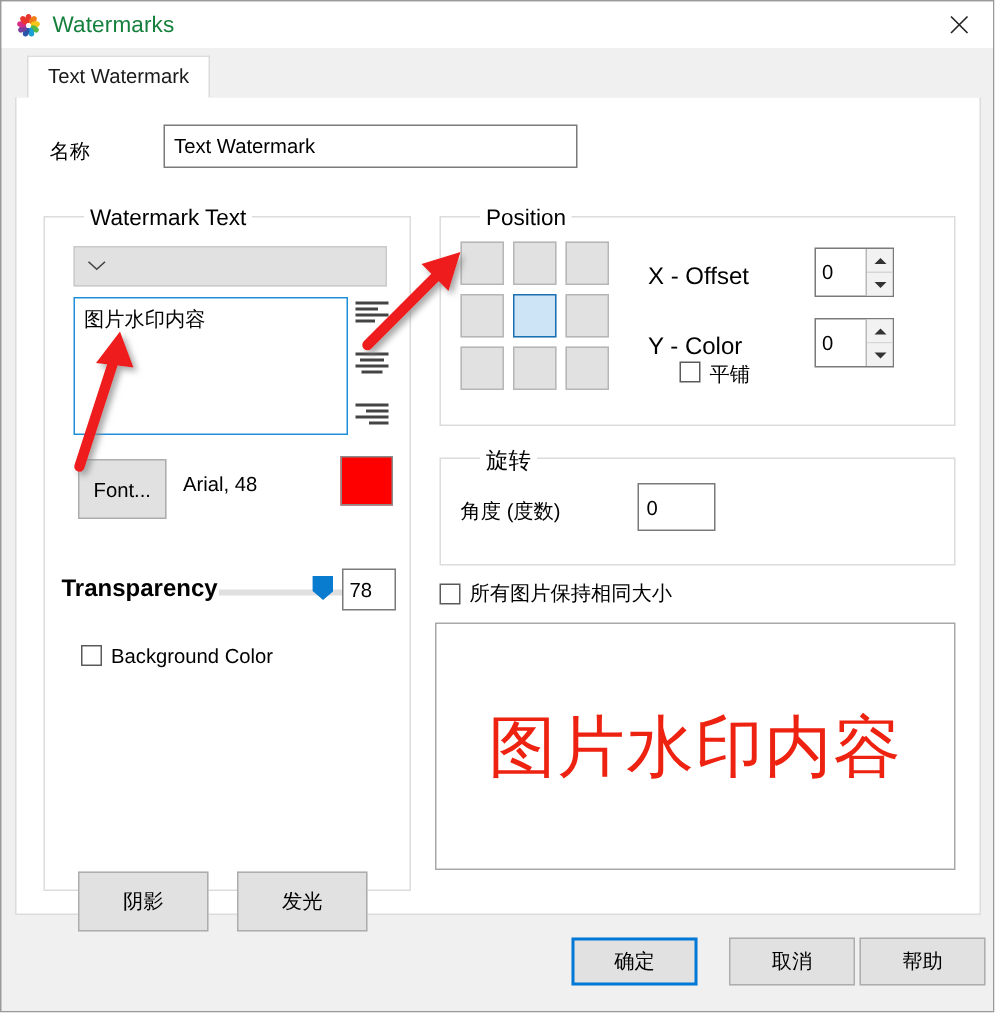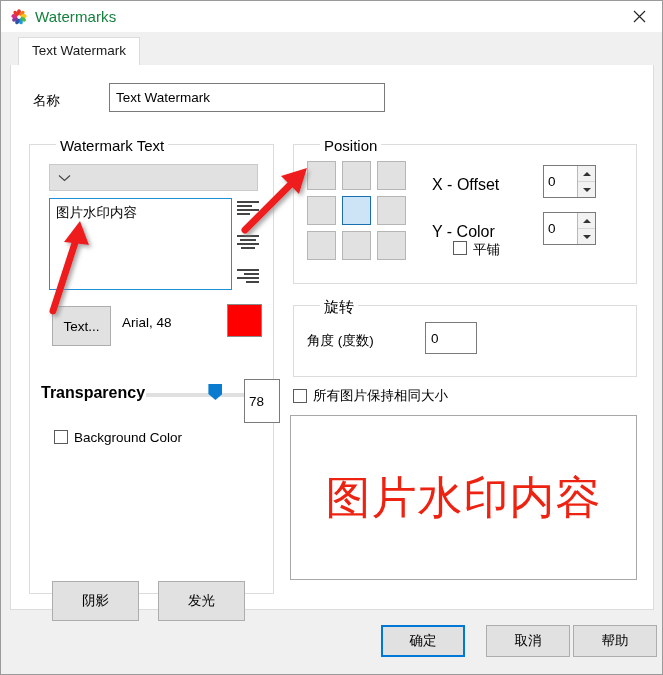--- a/index.html
+++ b/index.html
@@ -179,22 +179,22 @@
     background: #e0e0e0;
     cursor: pointer;
   }
   #slider-thumb {
     position: absolute; left: 62px; top: -9px;
     width: 14px; height: 16px;
     background: #0a7cd0;
     clip-path: polygon(0 0, 100% 0, 100% 62%, 50% 100%, 0 62%);
   }
   #input-transparency {
-    position: absolute; left: 214px; top: 234px;
-    width: 36px; height: 44px;
+    position: absolute; left: 198px; top: 234px;
+    width: 36px; height: 28px;
     border: 1px solid #7a7a7a;
     background: #fff;
     padding: 0 4px;
     font-family: inherit; font-size: 13.5px; color: #000;
     outline: none;
   }
 
   #chk-background-row {
     position: absolute; left: 24px; top: 285px;
     display: flex; align-items: flex-start; cursor: pointer;
@@ -436,21 +436,21 @@
           <span></span>
           <span></span>
       </div>
       <div class="align-icon" id="align-right">
         <span></span>
           <span></span>
           <span></span>
           <span></span>
       </div>
 
-      <button id="btn-font">Text...</button>
+      <button id="btn-font">Font...</button>
       <div id="text-font-info">Arial, 48</div>
       <div id="swatch-color" style="background: rgb(254, 0, 0);"></div>
 
       <div id="label-transparency">Transparency</div>
       <div id="slider-transparency">
         <div id="slider-thumb" style="left: 62.4px;"></div>
       </div>
       <input id="input-transparency" type="text" value="78" style="">
 
       <div id="chk-background-row">

